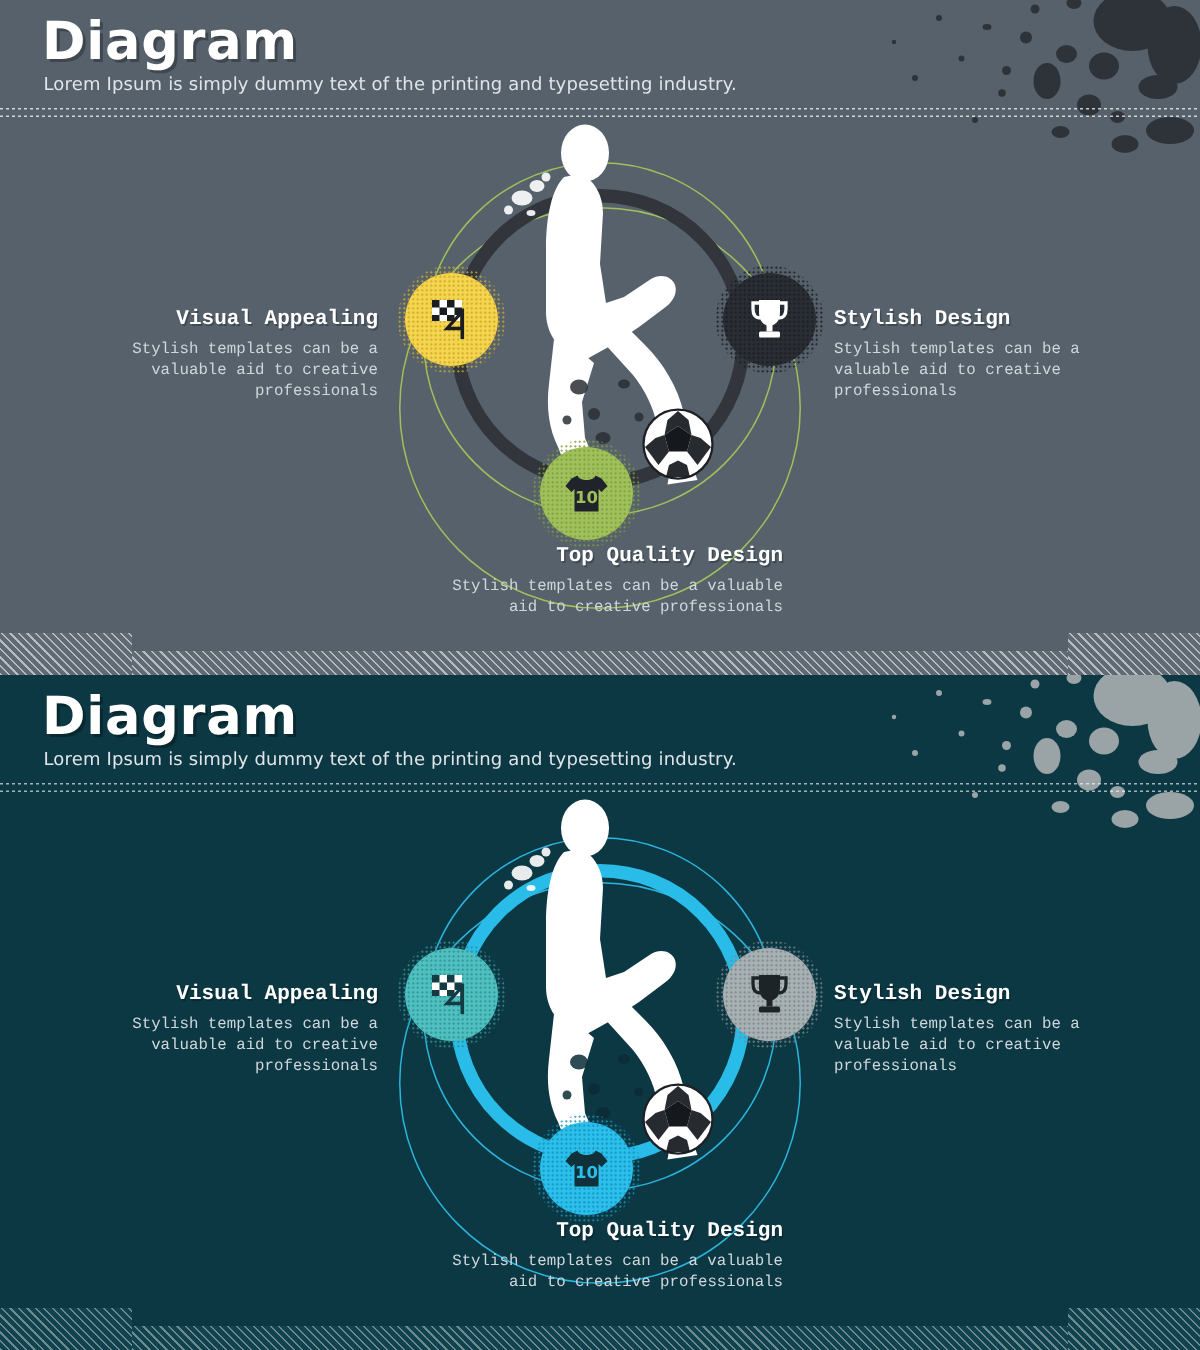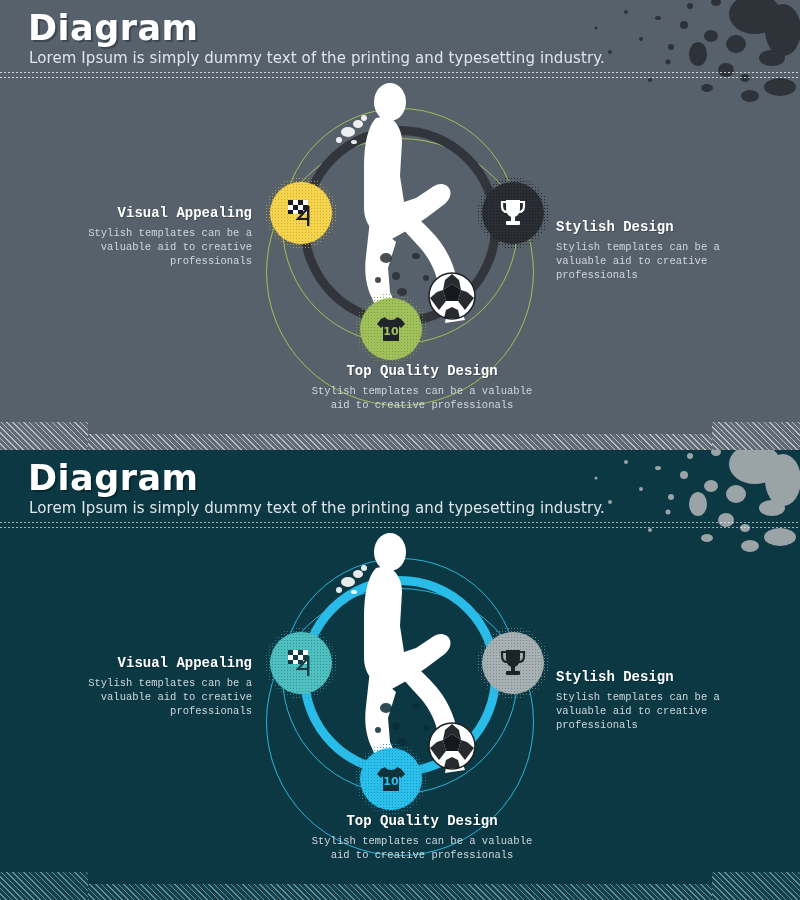--- a/index.html
+++ b/index.html
@@ -17,21 +17,21 @@
   
   .header { position: relative; height: 80px; z-index: 6; }
   .title {
     position: absolute; left: 28px; top: 8px;
     font-size: 35px; font-weight: bold; letter-spacing: 0.5px;
     color: #ffffff;
     text-shadow: 2px 2px 0px rgba(0,0,0,0.28);
   }
   .subtitle {
     position: absolute; left: 29px; top: 49px;
-    font-size: 15px; color: #dfe5e9; letter-spacing: 0.1px;
+    font-size: 12px; color: #dfe5e9; letter-spacing: 0.1px;
   }
   .hdr-rule {
     position: absolute; left: 0; width: 800px; height: 1px;
   }
   .hdr-rule.r1 { top: 72px; }
   .hdr-rule.r2 { top: 77px; }
   .panel-a .hdr-rule {
     background-image: repeating-linear-gradient(to right,
       rgba(255,255,255,.75) 0 2px, rgba(255,255,255,0) 2px 4px);
   }
@@ -109,22 +109,22 @@
   .panel-b .node-bottom { background: #2bbfec; color: #1590b6; }
 
   
   .label { position: absolute; z-index: 7; font-family: Liberation Mono, monospace; }
   .label h3 {
     font-size: 14px; font-weight: bold; color: #ffffff; margin-bottom: 5px;
     text-shadow: 1px 1px 0 rgba(0,0,0,.25);
   }
   .label p { font-size: 10.5px; line-height: 14px; color: #cfd7dc; }
   .label-left  { left: 55px;  top: 125px; width: 197px; text-align: right; }
-  .label-right { left: 556px; top: 139px; width: 200px; text-align: left; }
-  .label-bottom{ left: 306px; top: 283px; width: 232px; text-align: center; }
+  .label-right { left: 556px; top: 125px; width: 200px; text-align: left; }
+  .label-bottom{ left: 290px; top: 283px; width: 232px; text-align: right; }
 
   
   .figure { position: absolute; left: 330px; top: 0px; width: 160px; height: 270px; z-index: 6; }
   .ball { position: absolute; left: 428px; top: 192px; width: 48px; height: 48px; z-index: 7; }
   .panel .figure, .panel .ball { pointer-events: none; }
 </style>
 </head>
 <body>
 
 <section class="panel panel-a">

